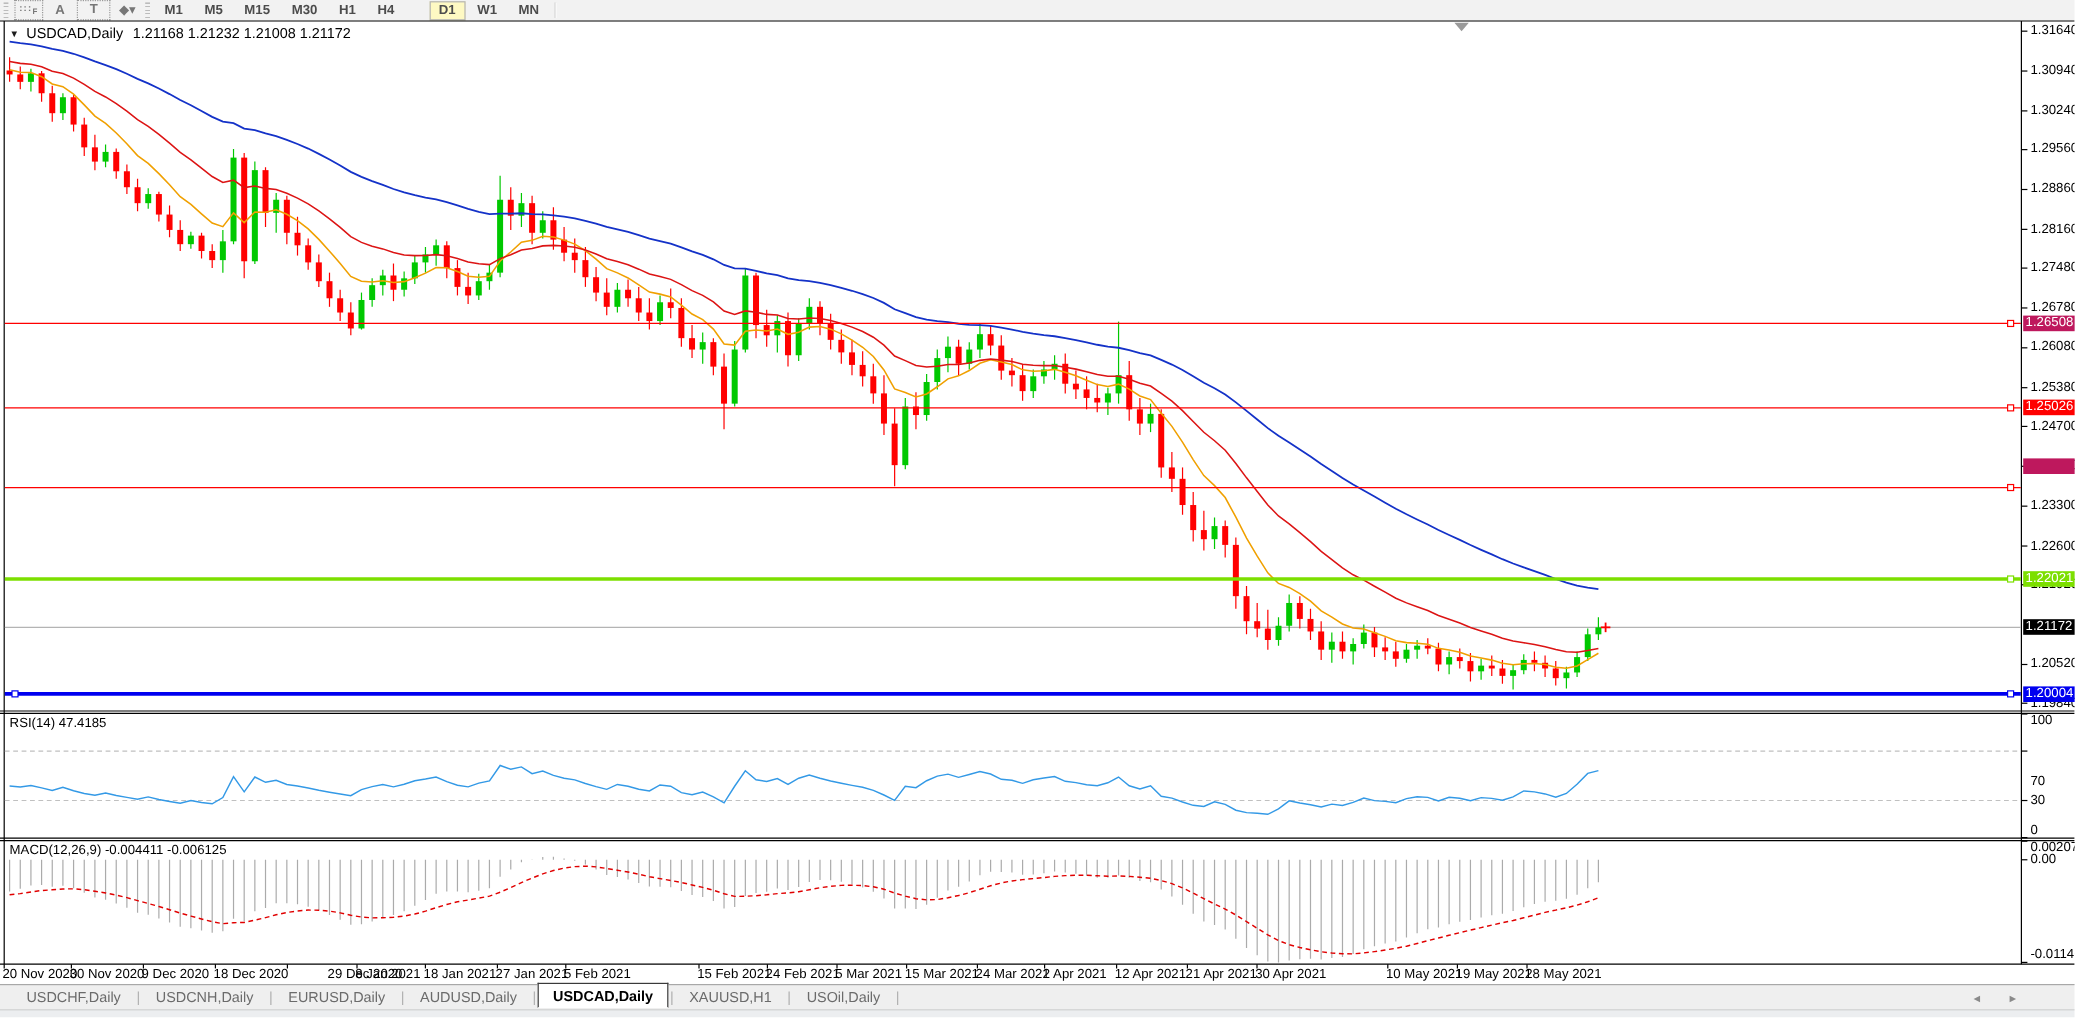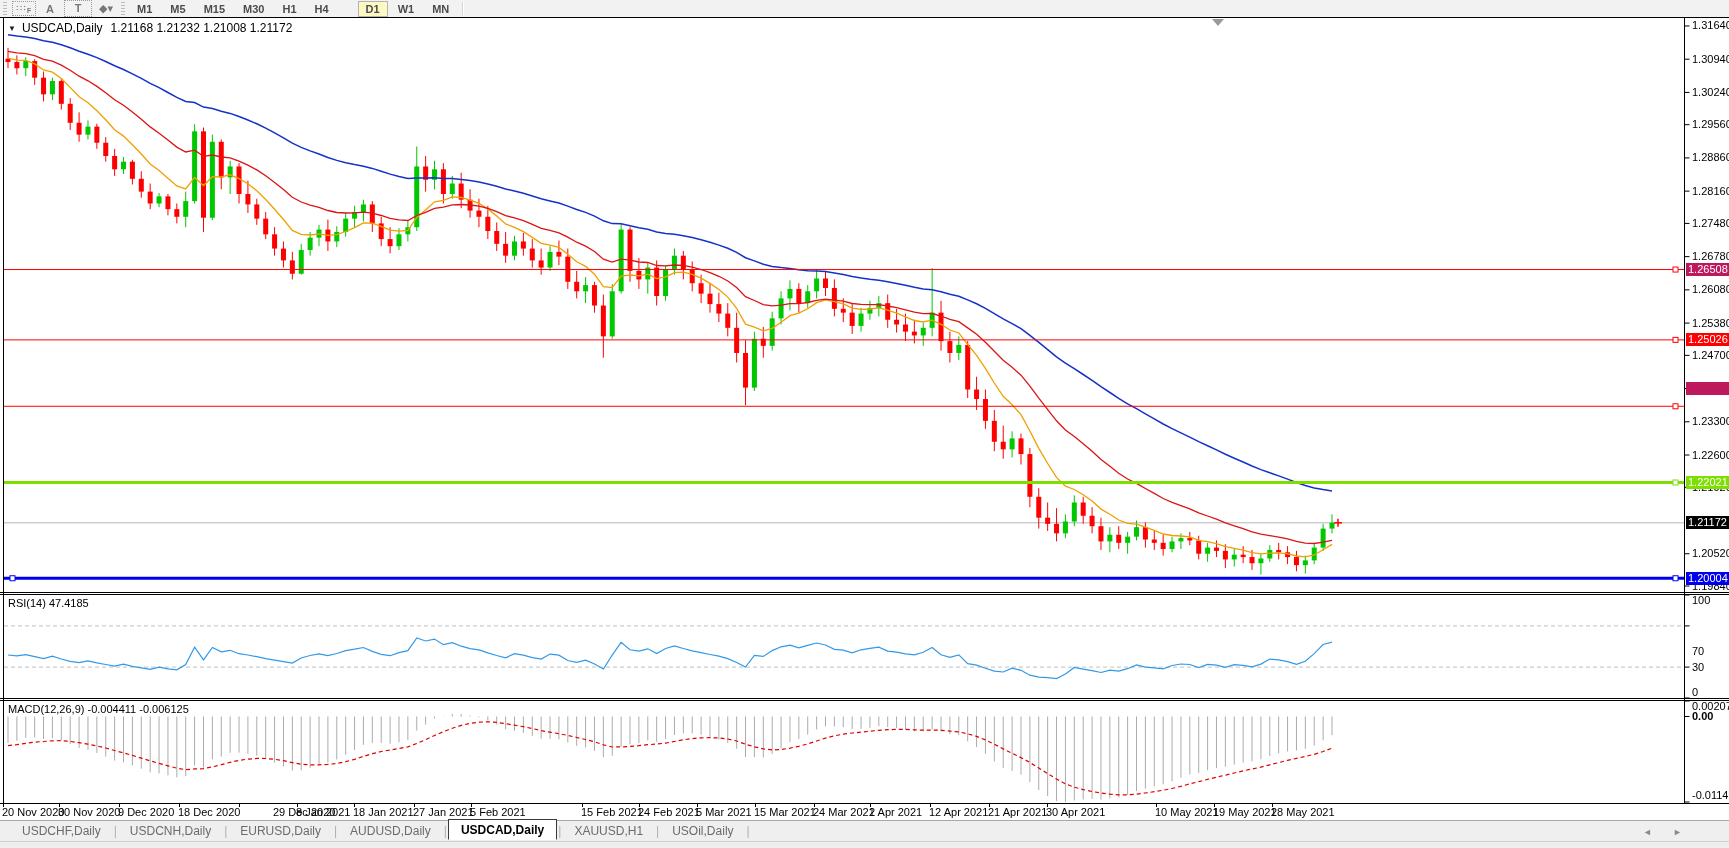--- a/index.html
+++ b/index.html
@@ -637,21 +637,21 @@
       <div class="axlbl" style="top: 415.301px;">1.23300</div>
       <div class="axlbl" style="top: 448.523px;">1.22600</div>
       <div class="axlbl" style="top: 480.797px;">1.21920</div>
       <div class="axlbl" style="top: 547.243px;">1.20520</div>
       <div class="axlbl" style="top: 579.517px;">1.19840</div>
       <div class="axlbl" style="top: 594px;">100</div>
       <div class="axlbl" style="top: 645px;">70</div>
       <div class="axlbl" style="top: 660.6px;">30</div>
       <div class="axlbl" style="top: 686px;">0</div>
       <div class="axlbl" style="top: 700px;">0.002074</div>
-      <div class="axlbl" style="top: 709.975px; font-weight: bold;">0.00</div>
+      <div class="axlbl" style="top: 709.975px;">0.00</div>
       <div class="axlbl" style="top: 789px;">-0.011462</div>
       <div class="pricetag" style="top: 263.045px; background: #be185d;">1.26508</div>
       <div class="pricetag" style="top: 333.382px; background: rgb(255, 0, 0);">1.25026</div>
       <div class="pricetag" style="top: 382px; background: #be185d; padding-left: 48px;">1.23627</div>
       <div class="pricetag" style="top: 476.004px; background: rgb(124, 223, 0);">1.22021</div>
       <div class="pricetag" style="top: 571.733px; background: rgb(0, 0, 240);">1.20004</div>
       <div class="pricetag" style="top: 516.298px; background: rgb(0, 0, 0);">1.21172</div>
     </div>
   <div id="date-container">
       <div class="datelbl" style="left: 2px;">20 Nov 2020</div>

